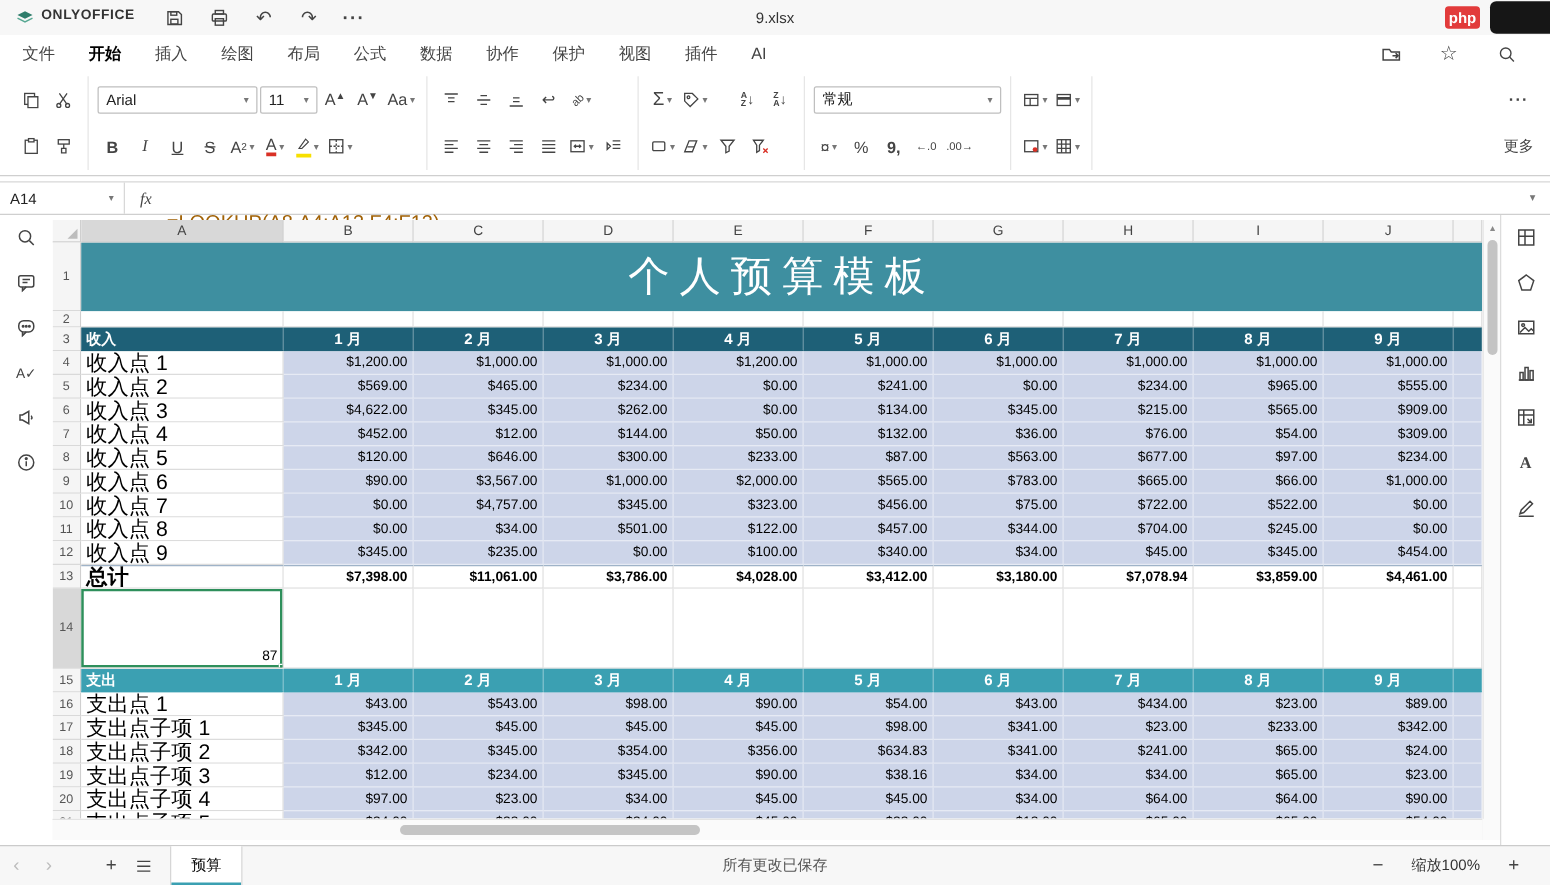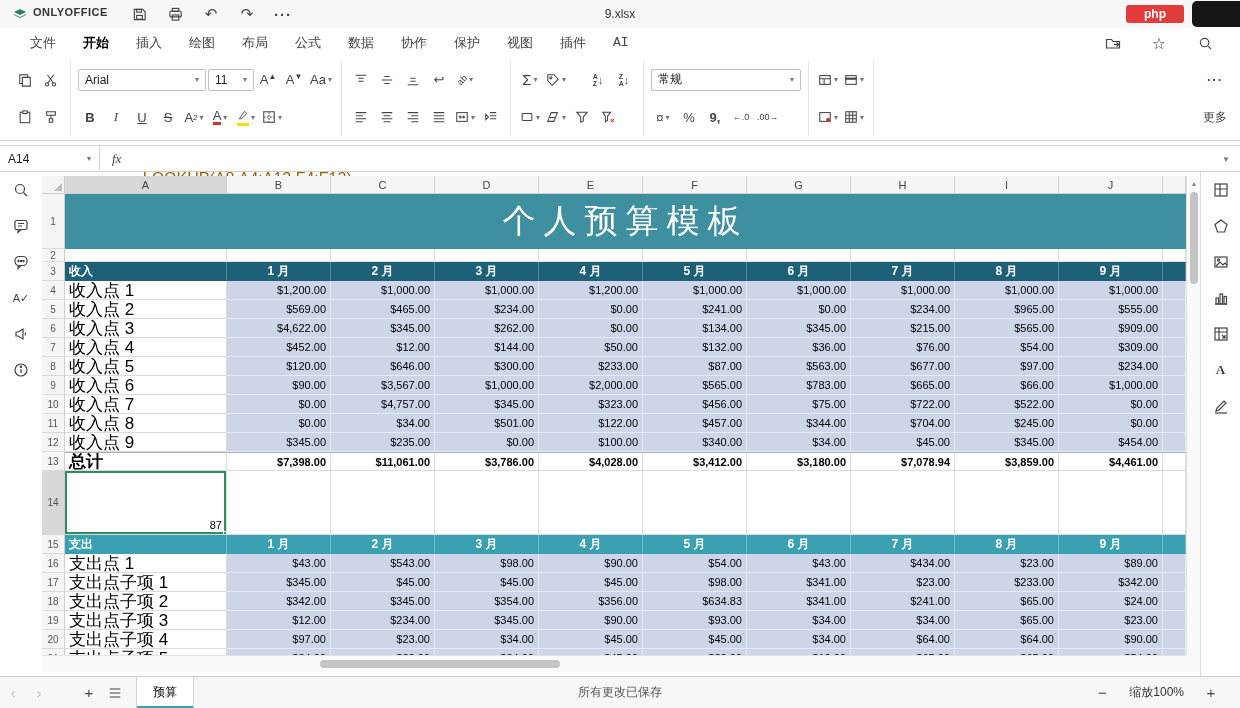--- a/index.html
+++ b/index.html
@@ -8,26 +8,26 @@
   svg { stroke:#444; stroke-width:1.2; fill:none; }
 
   
   .titlebar { position:absolute; top:0; left:0; width:1240px; height:28px; background:#f7f7f7; }
   .logo { position:absolute; left:12px; top:4px; display:flex; align-items:center; gap:5px; }
   .logo-text { font-size:11px; font-weight:bold; color:#333; letter-spacing:.5px; }
   .quick { position:absolute; left:126px; top:2px; display:flex; gap:10px; align-items:center; height:24px; }
   .qbtn { width:26px; height:24px; display:flex; align-items:center; justify-content:center; color:#444; font-size:15px; border-radius:2px; cursor:default; }
   .fname { position:absolute; left:0; right:0; top:7px; text-align:center; font-size:12px; color:#333; }
   .tb-right { position:absolute; right:0; top:0; display:flex; align-items:center; height:28px; }
-  .php { background:#e23b3b; color:#fff; font-size:12px; font-weight:bold; padding:2px 18px; border-radius:3px; margin-right:8px; }
+  .php { background:#e23b3b; color:#fff; font-size:12px; font-weight:bold; padding:2px 3px; border-radius:3px; margin-right:8px; }
   .darkbox { width:48px; height:26px; background:#161616; border-radius:5px 0 0 5px; }
 
   
   .menubar { position:absolute; top:28px; left:0; width:1240px; height:29px; background:#fff; }
-  .mtabs { position:absolute; left:30px; top:0; height:29px; display:flex; gap:27px; align-items:center;font-family:Liberation Mono, monospace; }
+  .mtabs { position:absolute; left:18px; top:0; height:29px; display:flex; gap:27px; align-items:center; }
   .mtab { font-size:13px; color:#444; cursor:default; white-space:nowrap; }
   .mtab.active { color:#000; font-weight:bold; }
   .micons { position:absolute; right:22px; top:3px; display:flex; gap:20px; align-items:center; }
 
   
   .toolbar { position:absolute; top:57px; left:0; width:1240px; height:84px; background:#fff;
     border-bottom:1px solid #cfcfcf; display:flex; padding:4px 6px; }
   .tgroup { display:flex; flex-direction:column; justify-content:space-around; padding:0 7px; border-right:1px solid #e6e6e6; }
   .tline { display:flex; align-items:center; gap:2px; height:26px; }
   .tbtn { min-width:24px; height:24px; display:flex; align-items:center; justify-content:center; color:#444; font-size:13px; border-radius:2px; padding:0 2px; cursor:default; white-space:nowrap; }
@@ -755,21 +755,21 @@
           <div class="cell band num" style="width: 104px;">$24.00</div>
           <div class="cell band" style="width: 23px;"></div>
         </div>
         <div class="row" style="height: 19px;">
           <div class="gut">19</div>
           <div class="cell label" style="width: 162px;">支出点子项 3</div>
           <div class="cell band num" style="width: 104px;">$12.00</div>
           <div class="cell band num" style="width: 104px;">$234.00</div>
           <div class="cell band num" style="width: 104px;">$345.00</div>
           <div class="cell band num" style="width: 104px;">$90.00</div>
-          <div class="cell band num" style="width: 104px;">$93.00</div>
+          <div class="cell band num" style="width: 104px;">$38.16</div>
           <div class="cell band num" style="width: 104px;">$34.00</div>
           <div class="cell band num" style="width: 104px;">$34.00</div>
           <div class="cell band num" style="width: 104px;">$65.00</div>
           <div class="cell band num" style="width: 104px;">$23.00</div>
           <div class="cell band" style="width: 23px;"></div>
         </div>
         <div class="row" style="height: 19px;">
           <div class="gut">20</div>
           <div class="cell label" style="width: 162px;">支出点子项 4</div>
           <div class="cell band num" style="width: 104px;">$97.00</div>

